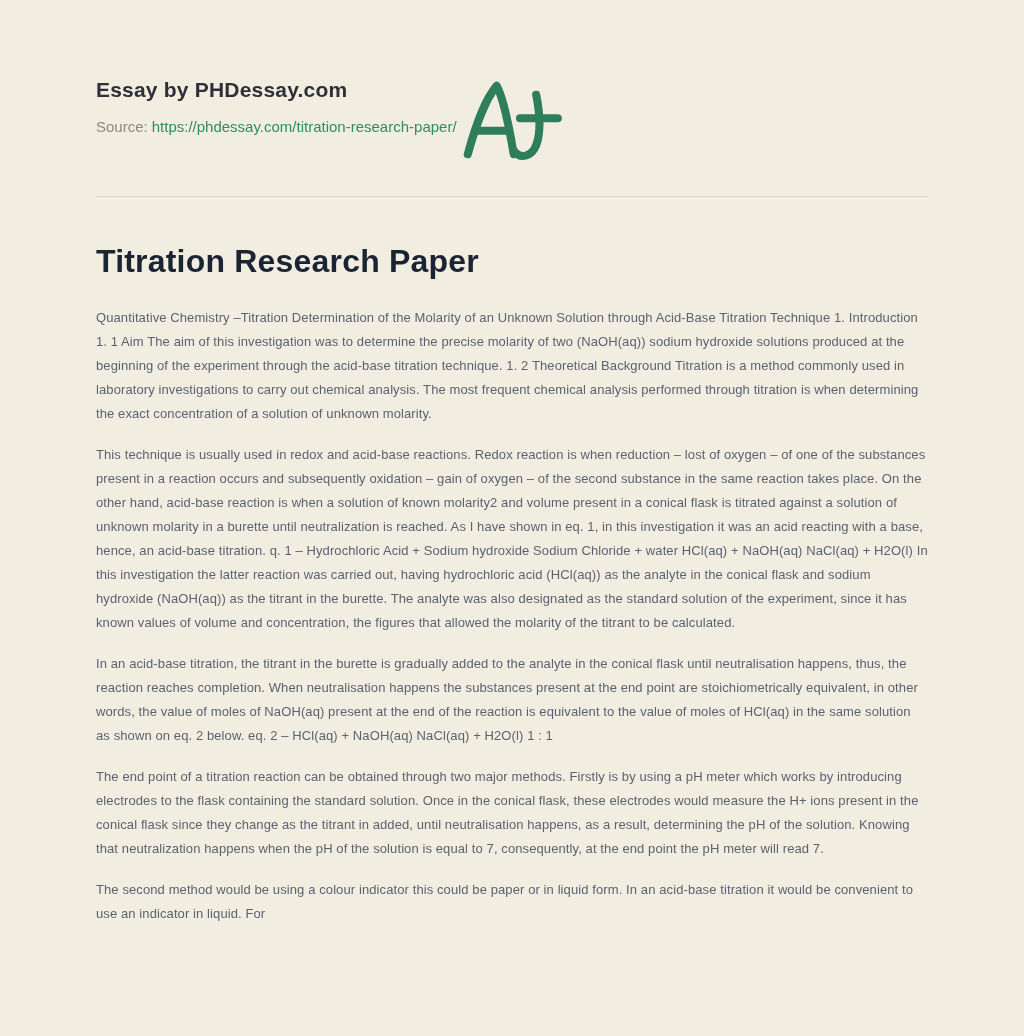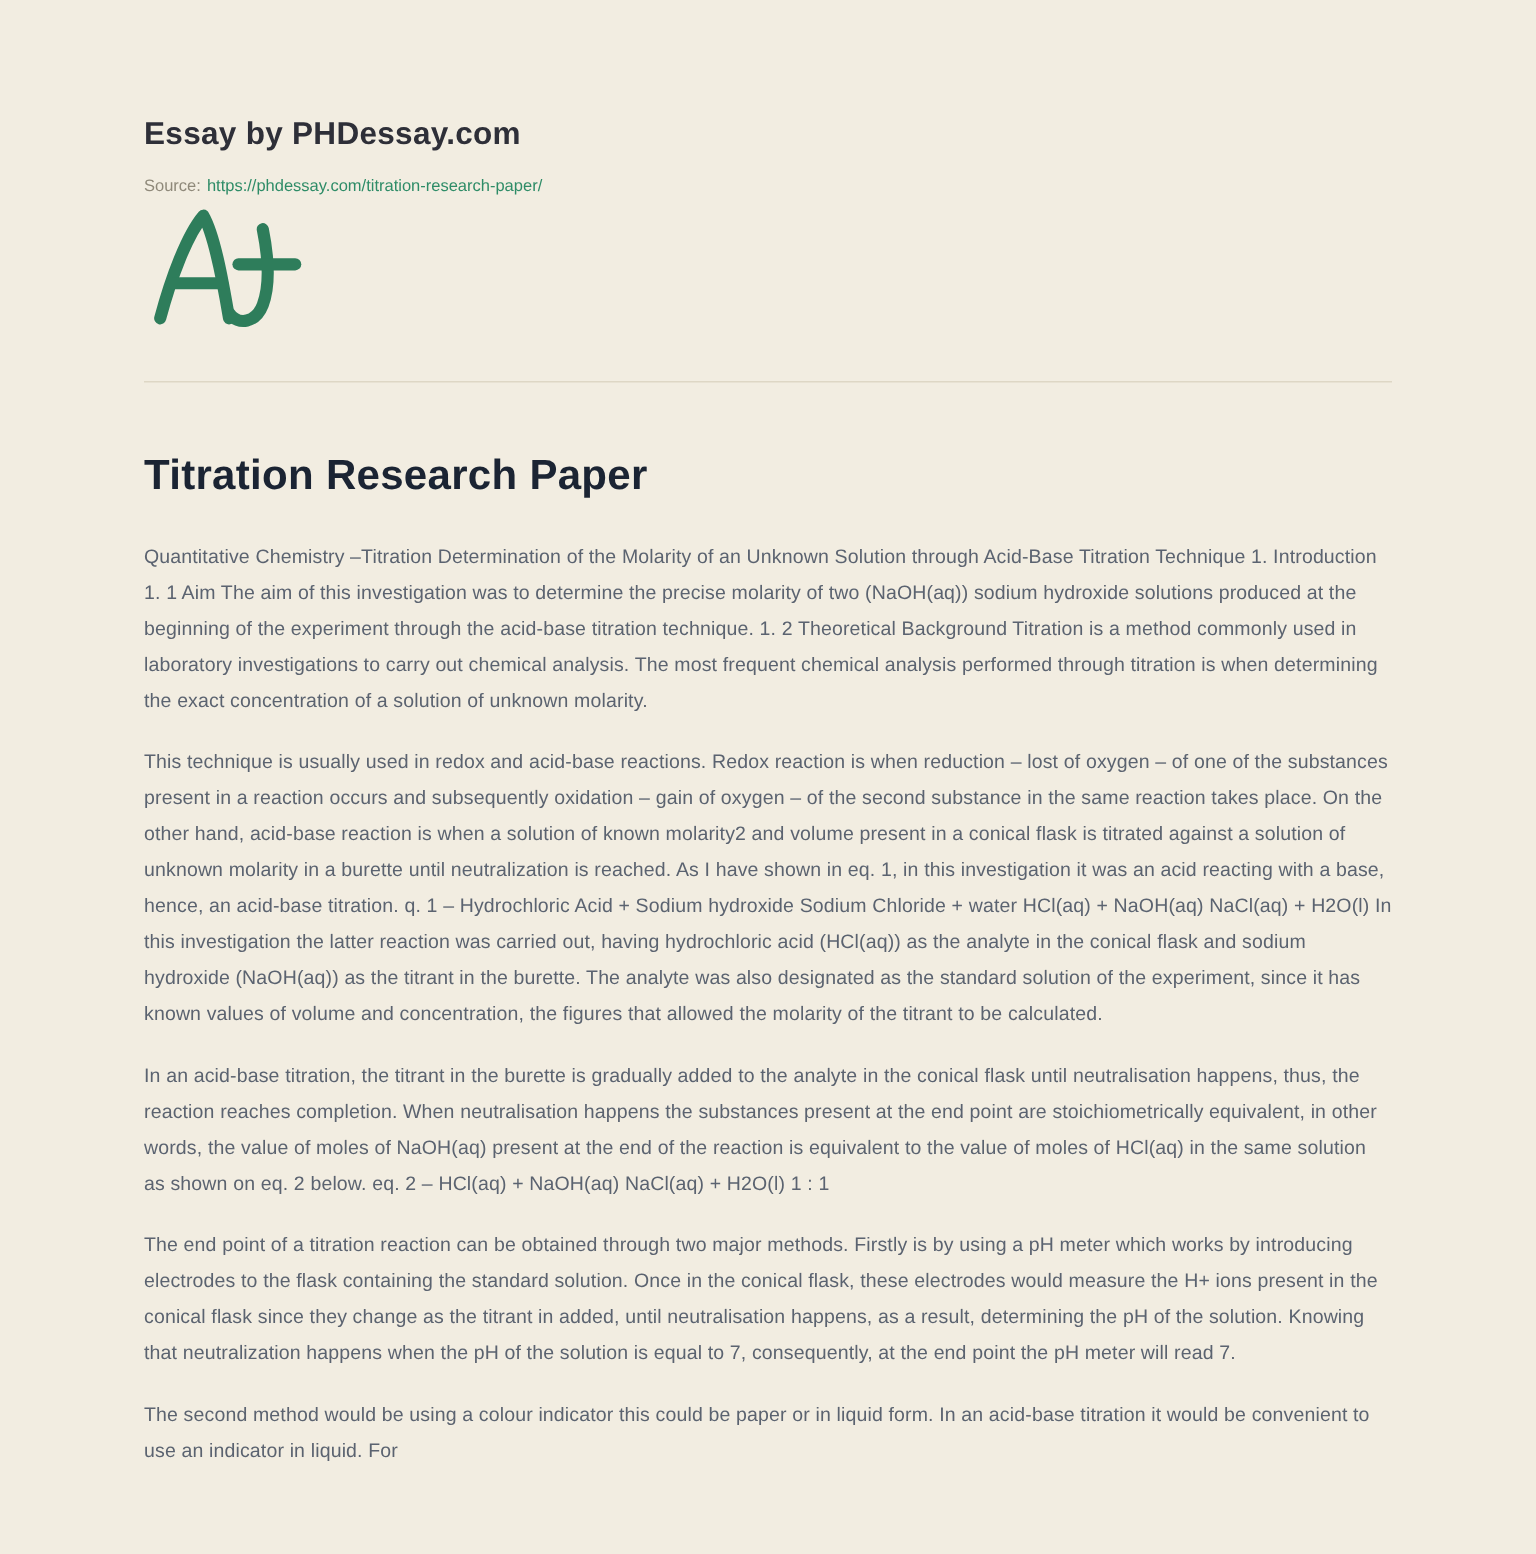--- a/index.html
+++ b/index.html
@@ -10,54 +10,53 @@
     background: #F2EDE1;
     font-family: "Liberation Sans", sans-serif;
   }
   .page {
     width: 832px;
     margin: 0 auto;
     padding-top: 72px;
   }
   .header-row {
     display: flex;
-    justify-content: space-between;
+    justify-content: flex-start;
     align-items: flex-start;
-    flex-direction: column;
   }
   .header-left { padding-top: 6px; }
   .essay-by {
     font-size: 21px;
     font-weight: 700;
     color: #2E2F38;
     letter-spacing: 0.2px;
     margin-bottom: 16px;
   }
   .source-line {
-    font-size: 11px;
+    font-size: 15px;
     color: #8F897A;
   }
   .source-link {
     color: #2E8C67;
     text-decoration: none;
     margin-left: 4px;
   }
   .logo {
     width: 108px;
     height: 92px;
     flex: 0 0 auto;
     margin-top: 2px;
   }
   .divider {
     border: none;
     border-top: 1px solid #DED7C5;
     margin-top: 30px;
   }
   .article-title {
-    font-size: 28px;
+    font-size: 32px;
     font-weight: 700;
     color: #1B2433;
     margin-top: 46px;
     margin-bottom: 26px;
     letter-spacing: 0.2px;
   }
   .article-body p {
     font-size: 13px;
     line-height: 24px;
     color: #5B6370;

